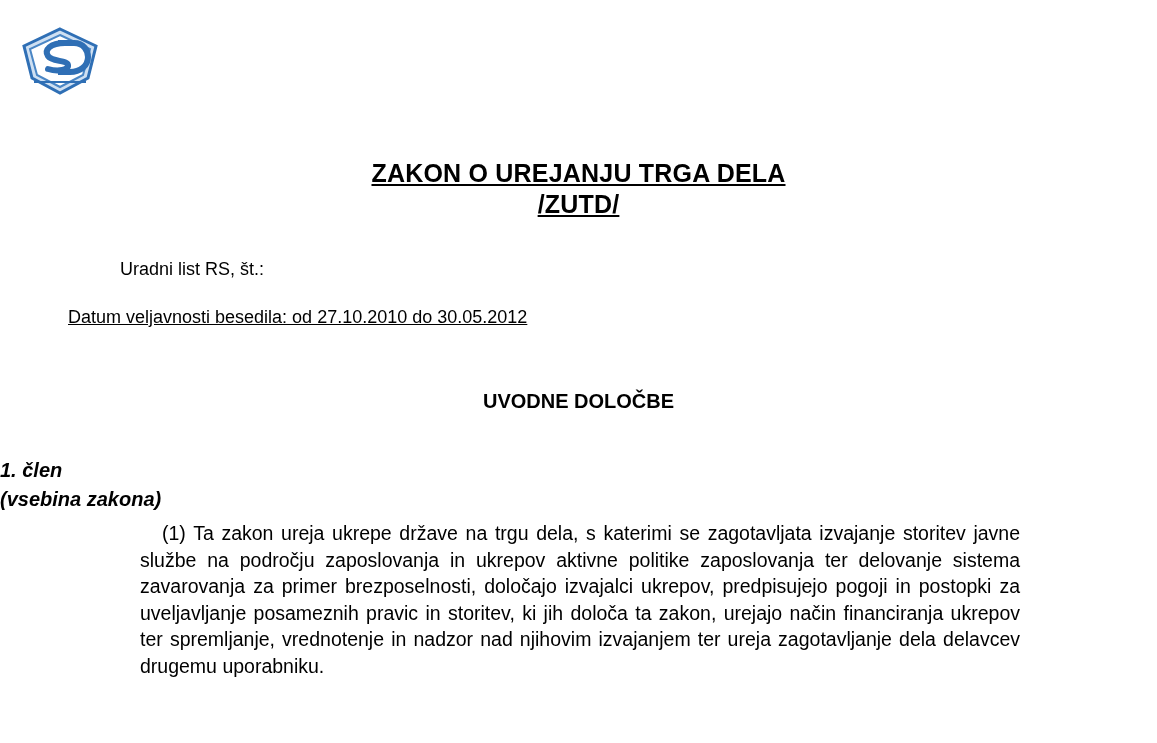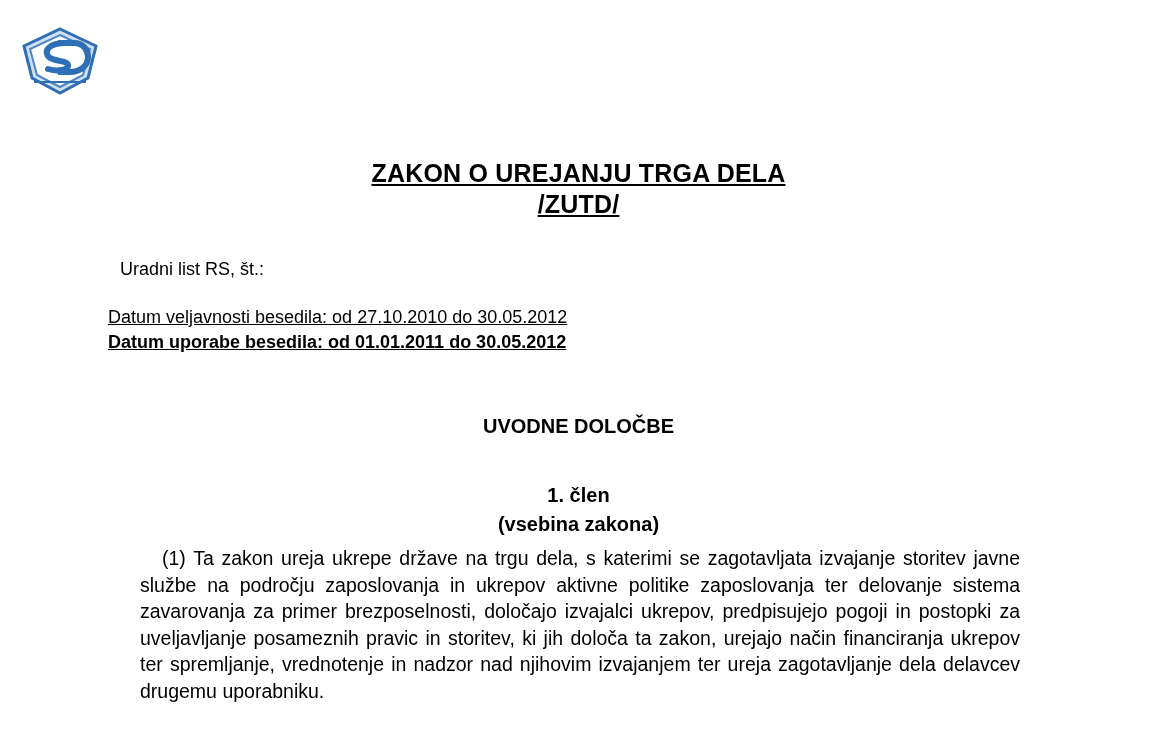--- a/index.html
+++ b/index.html
@@ -68,21 +68,21 @@
   }
   .bullet-mark {
     font-size: 14px;
     display: inline-block;
     width: 16px;
     vertical-align: 2px;
   }
 
   .validity-block {
     margin-top: 22px;
-    margin-left: 108px;
+    margin-left: 68px;
     width: 880px;
   }
   .validity-line {
     font-size: 18px;
     line-height: 25px;
     text-decoration: underline;
     display: inline-block;
   }
   .validity-line.bold {
     font-weight: bold;
@@ -94,21 +94,22 @@
     text-align: center;
   }
   .chapter-line {
     font-size: 20px;
     font-weight: bold;
     line-height: 26px;
   }
 
   .article-block {
     margin-top: 42px;
-    text-align: center;
+    text-align: left;
+    font-style: italic;
   }
   .article-line {
     font-size: 20px;
     font-weight: bold;
     line-height: 29px;
   }
 
   .body-text {
     margin-top: 6px;
     margin-left: 140px;
@@ -145,23 +146,20 @@
     </div>
 
     <div class="meta-block">
       <div class="meta-line">Uradni list RS, št.:</div>
     </div>
 
     <div class="validity-block">
       <div class="validity-row">
         <span class="validity-line">Datum veljavnosti besedila: od 27.10.2010 do 30.05.2012</span>
       </div>
-      <div class="validity-row">
-        <span class="validity-line bold">Datum uporabe besedila: od 01.01.2011 do 30.05.2012</span>
-      </div>
     </div>
 
     <div class="chapter-block">
       <div class="chapter-line">UVODNE DOLOČBE</div>
     </div>
 
     <div class="article-block">
       <div class="article-line">1. člen</div>
       <div class="article-line">(vsebina zakona)</div>
     </div>

